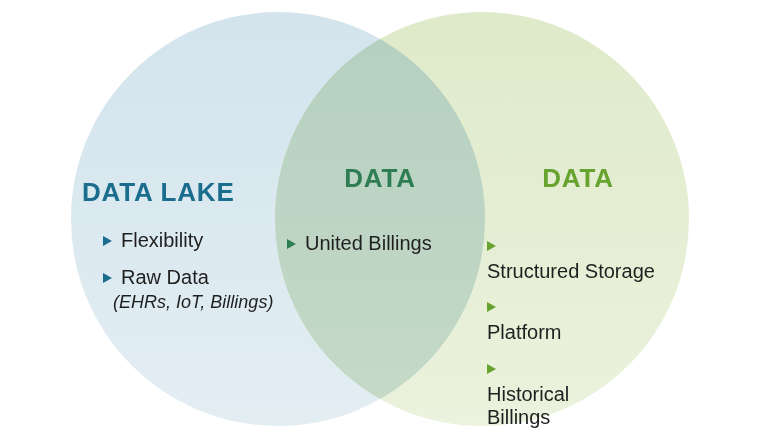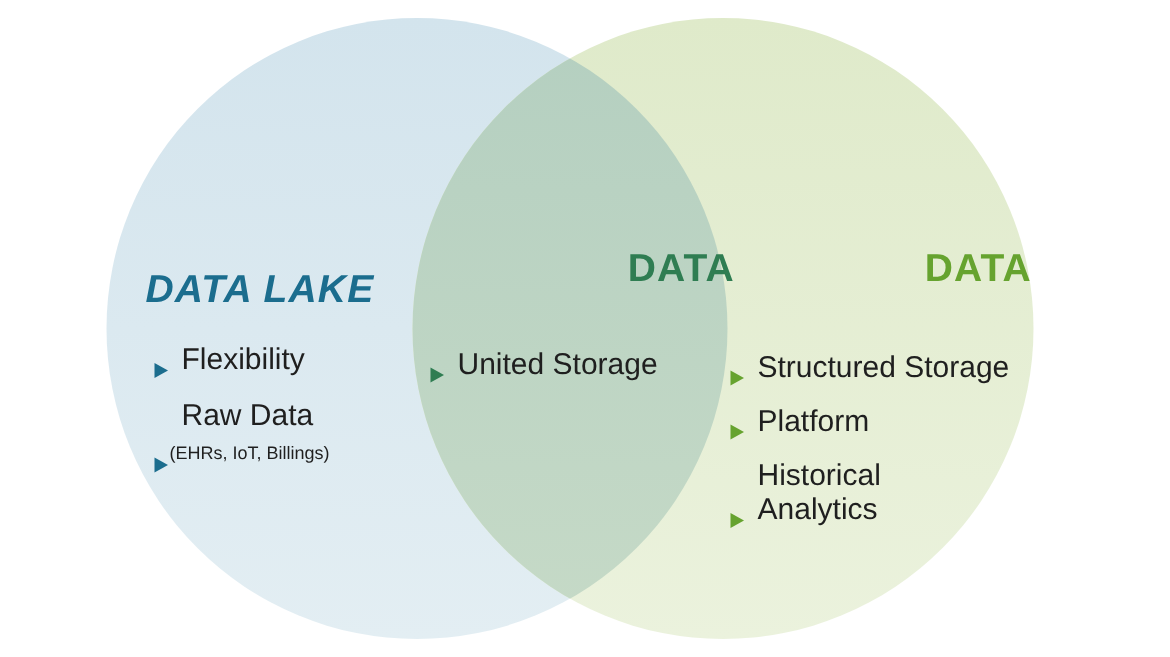--- a/index.html
+++ b/index.html
@@ -28,59 +28,60 @@
   .stop-overlap-bottom{ stop-color: var(--overlap-bottom); }
 
   .title {
     position: absolute;
     font-size: 26px;
     font-weight: bold;
     letter-spacing: 0.8px;
     line-height: 26px;
     white-space: nowrap;
   }
-  .title-lake { left: 97px; top: 157px; color: var(--lake-accent); font-style: italic; }
-  .title-two-line { text-align: right; white-space: normal; }
+  .title-lake { left: 82px; top: 157px; color: var(--lake-accent); }
+  .title-two-line { text-align: center; white-space: normal; }
   .title-lakehouse { left: 270px; top: 143px; width: 220px; color: var(--lakehouse-accent); }
   .title-warehouse { left: 468px; top: 143px; width: 220px; color: var(--warehouse-accent); }
 
   .vlist {
     position: absolute;
     list-style: none;
     margin: 0;
     padding: 0;
   }
   .vlist li {
     display: flex;
-    align-items: flex-end;
+    align-items: flex-start;
     gap: 9px;
     font-size: 20px;
     line-height: 23px;
     color: var(--body-text);
     margin-bottom: 14px;
   }
   .list-lake { left: 103px; top: 229px; }
   .list-lakehouse { left: 287px; top: 232px; }
   .list-warehouse { left: 487px; top: 234px; width: 200px; }
-  .list-warehouse li { margin-bottom: 13px; }
+  .list-warehouse li { margin-bottom: 13px; flex-direction: column; }
 
   .arrow {
     flex: 0 0 auto;
     width: 0; height: 0;
     margin-top: 6.5px;
     border-top: 5px solid transparent;
     border-bottom: 5px solid transparent;
     border-left: 9px solid #000;
   }
   .list-lake .arrow      { border-left-color: var(--lake-accent); }
   .list-lakehouse .arrow { border-left-color: var(--lakehouse-accent); }
   .list-warehouse .arrow { border-left-color: var(--warehouse-accent); }
 
   .item-note {
-    font-size: 12px;
+    font-size: 18px;
+    font-style: italic;
     line-height: 25px;
     margin-top: 1px;
     margin-left: -8px;
     white-space: nowrap;
   }
   .wrap-narrow { display: inline-block; max-width: 115px; }
 </style>
 </head>
 <body>
 
@@ -123,35 +124,35 @@
       </span>
     </li>
   </ul>
 
   <h2 class="title title-two-line title-lakehouse">
     <span style="display:block">DATA</span>
   </h2>
   <ul class="vlist list-lakehouse">
     <li>
       <span class="arrow"></span>
-      <span>United Storage</span>
+      <span>United Billings</span>
     </li>
   </ul>
 
   <h2 class="title title-two-line title-warehouse">
     <span style="display:block">DATA</span>
   </h2>
   <ul class="vlist list-warehouse">
     <li>
       <span class="arrow"></span>
       <span>Structured Storage</span>
     </li>
     <li>
       <span class="arrow"></span>
       <span>Platform</span>
     </li>
     <li>
       <span class="arrow"></span>
-      <span class="wrap-narrow">Historical Analytics</span>
+      <span class="wrap-narrow">Historical Billings</span>
     </li>
   </ul>
 
 </div>
 
 </body></html>

